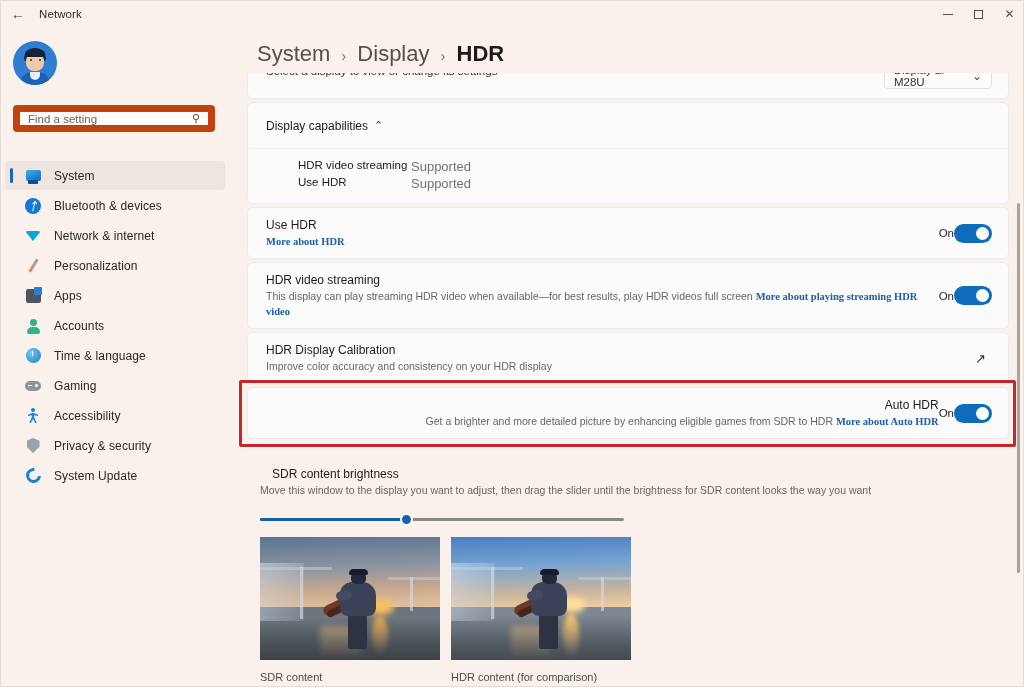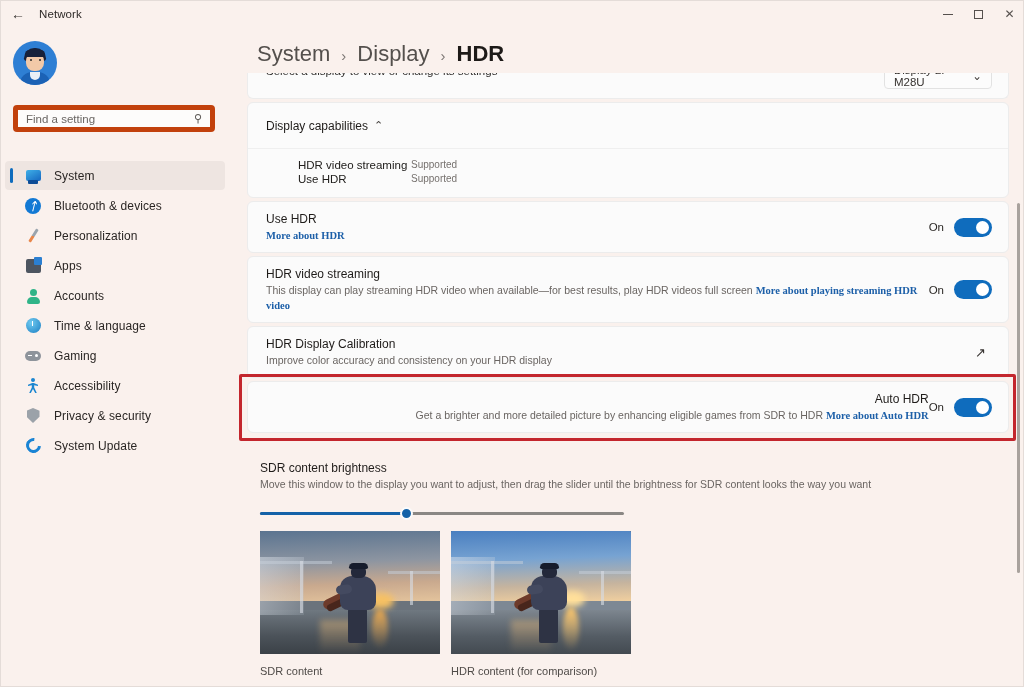--- a/index.html
+++ b/index.html
@@ -49,21 +49,21 @@
   .av-face { position:absolute; left:13px; top:11px; width:18px; height:19px; background:#f2c9a8; border-radius:9px 9px 8px 8px; }
   .av-fringe { position:absolute; left:12px; top:9px; width:20px; height:7px; background:#17213a; border-radius:10px 10px 6px 6px; }
   .av-eye { position:absolute; top:18px; width:2px; height:2px; background:#2b2b2b; border-radius:50%; }
   .av-eye.l { left:17px; } .av-eye.r { left:26px; }
   .av-body { position:absolute; left:7px; top:31px; width:30px; height:16px; background:#1b62b5; border-radius:12px 12px 0 0; }
   .av-collar { position:absolute; left:17px; top:31px; width:10px; height:8px; background:#e9f0f7; border-radius:0 0 5px 5px; }
 
   .search {
     position: absolute; left: 12px; top: 78px;
     width: 202px; height: 27px;
-    background: #fdfcfb; border: 5px solid #c2410c; border-radius: 4px;
+    background: #fdfcfb; border: 7px solid #c2410c; border-radius: 4px;
     display: flex; align-items: center; padding: 0 8px;
   }
   .search input {
     flex: 1; border: 0; outline: 0; background: transparent;
     font-family: "Liberation Sans", sans-serif; font-size: 11.5px; color: #3a3633;
   }
   .search input::placeholder { color: #6a6663; }
   .search-ic { font-size: 11px; color: #5d5956; }
 
   .navlist { position: absolute; left: 4px; top: 134px; width: 220px; }
@@ -144,21 +144,21 @@
   }
 
   .row {
     display: flex; align-items: center;
     padding: 0 16px 0 18px; min-height: 48px;
   }
   .row-main { flex: 1; padding: 9px 0; }
   .row-title { font-size: 12px; color: #1f1c1a; line-height: 16px; }
   .row-sub { font-size: 10.5px; color: #6a6562; line-height: 15px; margin-top: 1px; }
   .lnk { color: #1c5fa8; font-weight: bold; cursor: pointer; font-family: Liberation Serif, serif; }
-  .row-right { display: flex; align-items: center; gap: 10px; flex: none; }
+  .row-right { display: flex; align-items: center; flex: none; }
   .toggle-state { font-size: 11.5px; color: #2c2926; }
   .toggle {
     width: 38px; height: 19px; border-radius: 10px; background: #0f6cbd;
     position: relative; cursor: pointer; flex: none;
   }
   .toggle::after {
     content: ""; position: absolute; right: 3px; top: 3px;
     width: 13px; height: 13px; border-radius: 50%; background: #fff;
   }
   .chev {
@@ -167,32 +167,32 @@
   .ext-ic { font-size: 13px; color: #35312f; padding: 4px 6px; cursor: pointer; }
 
   .caps-head {
     display: flex; align-items: center; justify-content: flex-start;
     padding: 12px 16px 12px 18px; cursor: pointer;
   }
   .caps-head .t { font-size: 12px; color: #1f1c1a; }
   .caps-body { border-top: 1px solid #efefef; padding: 9px 0 11px 0; }
   .caps-line { display: flex; padding: 1px 0 1px 50px; }
   .caps-k { width: 113px; font-size: 11.5px; color: #22201e; }
-  .caps-v { font-size: 10px; color: #76716e; }
+  .caps-v { font-size: 13px; color: #76716e; }
 
   
   .hl-wrap { position: relative; text-align: right; }
   .hl-box {
     position: absolute; left: -8px; top: -7px; right: -7px; bottom: -8px;
     border: 3px solid #c3262d; border-radius: 2px; pointer-events: none;
   }
 
   
   .sdr-head { padding: 14px 18px 0 18px; }
-  .sdr-title { font-size: 12px; color: #1f1c1a; }
+  .sdr-title { font-size: 12px; color: #1f1c1a; margin-left: 12px; }
   .sdr-sub { font-size: 10.5px; color: #6a6562; margin-top: 3px; }
   .slider-wrap { padding: 16px 18px 0 18px; }
   .slider { position: relative; width: 364px; height: 14px; }
   .s-track {
     position: absolute; left: 0; top: 6px; width: 364px; height: 3px;
     background: #8a8784; border-radius: 2px;
   }
   .s-fill {
     position: absolute; left: 0; top: 6px; height: 3px;
     background: #1462a8; border-radius: 2px;
@@ -299,20 +299,26 @@
         <span class="nav-label">System</span>
       </div>
       <div class="navitem">
         <span class="nav-ic">
             <i class="ic-bt">ᛏ</i>
           </span>
         <span class="nav-label">Bluetooth &amp; devices</span>
       </div>
       <div class="navitem">
         <span class="nav-ic">
+            <i class="ic-wifi"></i>
+          </span>
+        <span class="nav-label">Network &amp; internet</span>
+      </div>
+      <div class="navitem">
+        <span class="nav-ic">
             <i class="ic-brush"></i>
           </span>
         <span class="nav-label">Personalization</span>
       </div>
       <div class="navitem">
         <span class="nav-ic">
             <i class="ic-apps"></i>
           </span>
         <span class="nav-label">Apps</span>
       </div>

